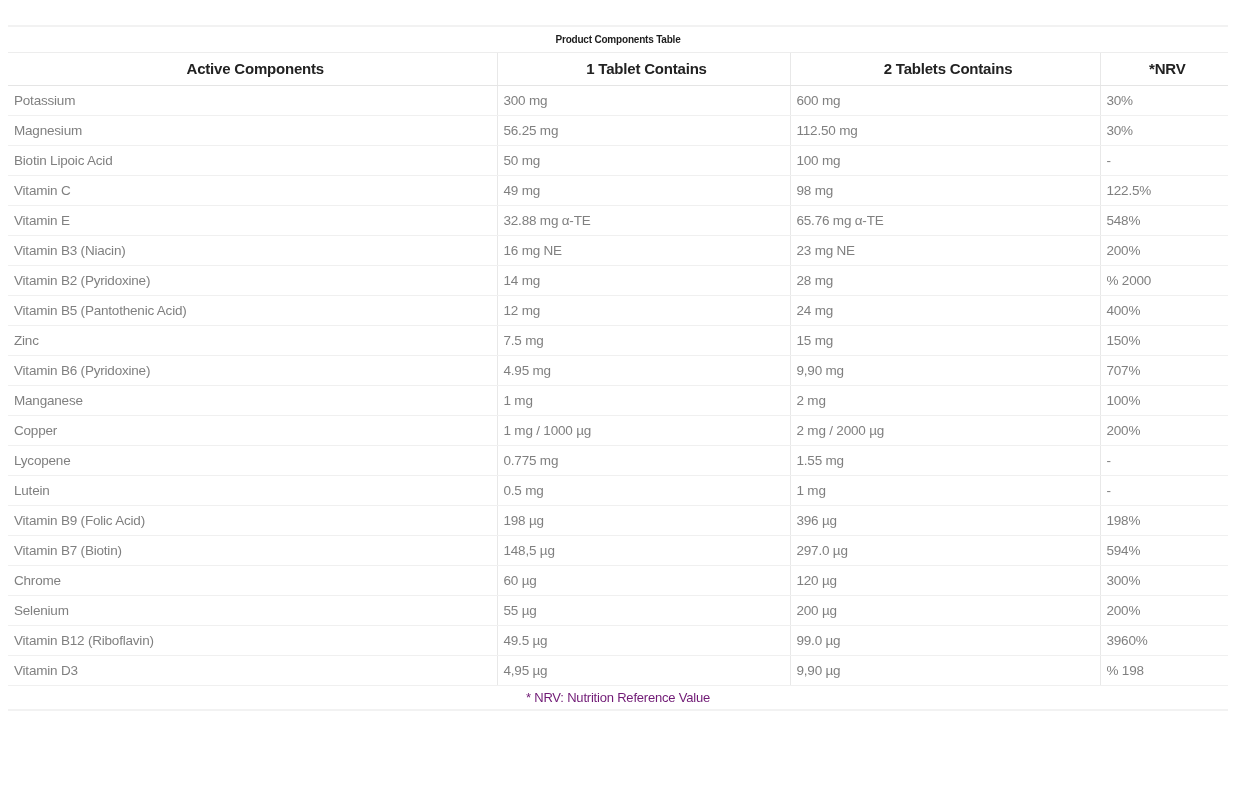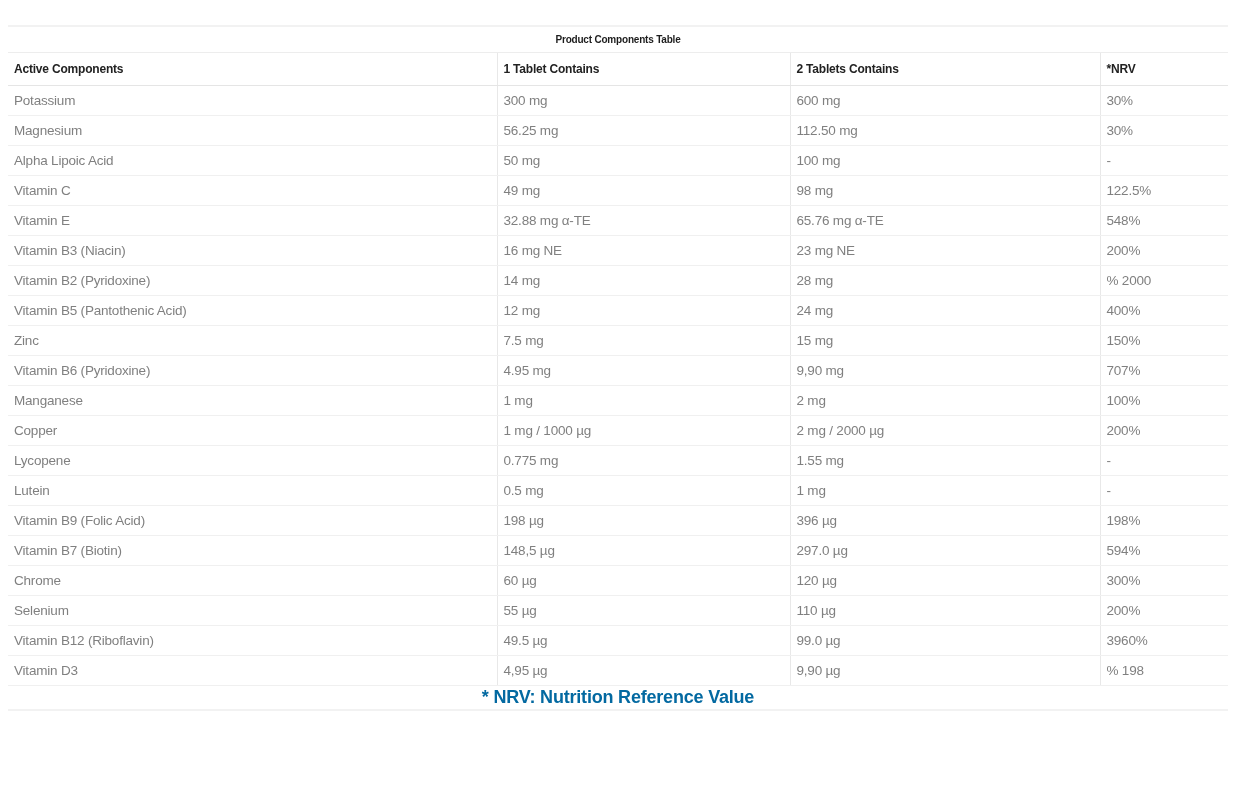--- a/index.html
+++ b/index.html
@@ -35,24 +35,24 @@
     width: 1220px;
     border-collapse: collapse;
     table-layout: fixed;
   }
   col.c1 { width: 489px; }
   col.c2 { width: 293px; }
   col.c3 { width: 310px; }
   col.c4 { width: 128px; }
   thead th {
     height: 32px;
-    text-align: left;
+    text-align: center;
     vertical-align: middle;
     font-weight: bold;
-    font-size: 12px;
+    font-size: 15px;
     color: #222222;
     letter-spacing: -0.2px;
     padding-left: 6px;
     border-bottom: 1px solid #e5e5e5;
   }
   thead th + th, tbody td + td {
     border-left: 1px solid #e8e8e8;
   }
   tbody td {
     height: 30px;
@@ -66,23 +66,23 @@
     overflow: hidden;
   }
   .footnote-row {
     height: 25px;
     display: flex;
     align-items: center;
     justify-content: center;
     border-bottom: 2px solid #f2f2f2;
   }
   .footnote-row span {
-    font-weight: bold;
-    font-size: 18px;
-    color: #0369a1;
+    font-weight: normal;
+    font-size: 13px;
+    color: #701a75;
     letter-spacing: -0.2px;
   }
 </style>
 </head>
 <body>
 
 <div class="page">
   <div class="table-wrap">
 
     <div class="title-row">
@@ -111,21 +111,21 @@
             <td>600 mg</td>
             <td>30%</td>
           </tr>
           <tr>
             <td>Magnesium</td>
             <td>56.25 mg</td>
             <td>112.50 mg</td>
             <td>30%</td>
           </tr>
           <tr>
-            <td>Alpha Lipoic Acid</td>
+            <td>Biotin Lipoic Acid</td>
             <td>50 mg</td>
             <td>100 mg</td>
             <td>-</td>
           </tr>
           <tr>
             <td>Vitamin C</td>
             <td>49 mg</td>
             <td>98 mg</td>
             <td>122.5%</td>
           </tr>
@@ -203,21 +203,21 @@
           </tr>
           <tr>
             <td>Chrome</td>
             <td>60 µg</td>
             <td>120 µg</td>
             <td>300%</td>
           </tr>
           <tr>
             <td>Selenium</td>
             <td>55 µg</td>
-            <td>110 µg</td>
+            <td>200 µg</td>
             <td>200%</td>
           </tr>
           <tr>
             <td>Vitamin B12 (Riboflavin)</td>
             <td>49.5 µg</td>
             <td>99.0 µg</td>
             <td>3960%</td>
           </tr>
           <tr>
             <td>Vitamin D3</td>

